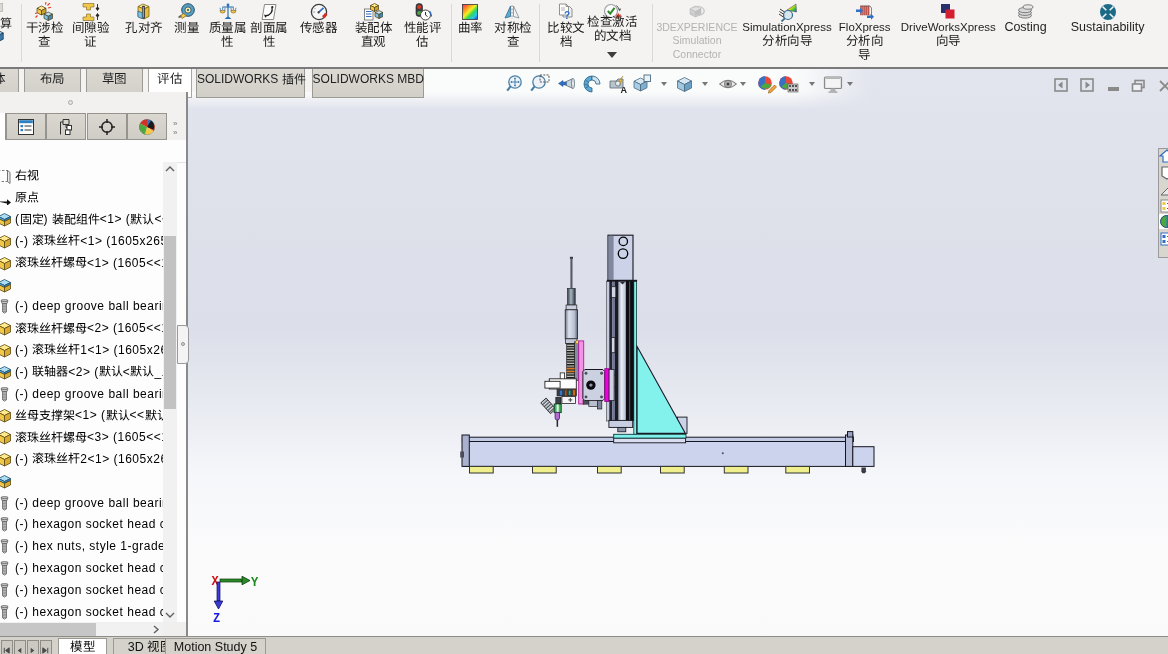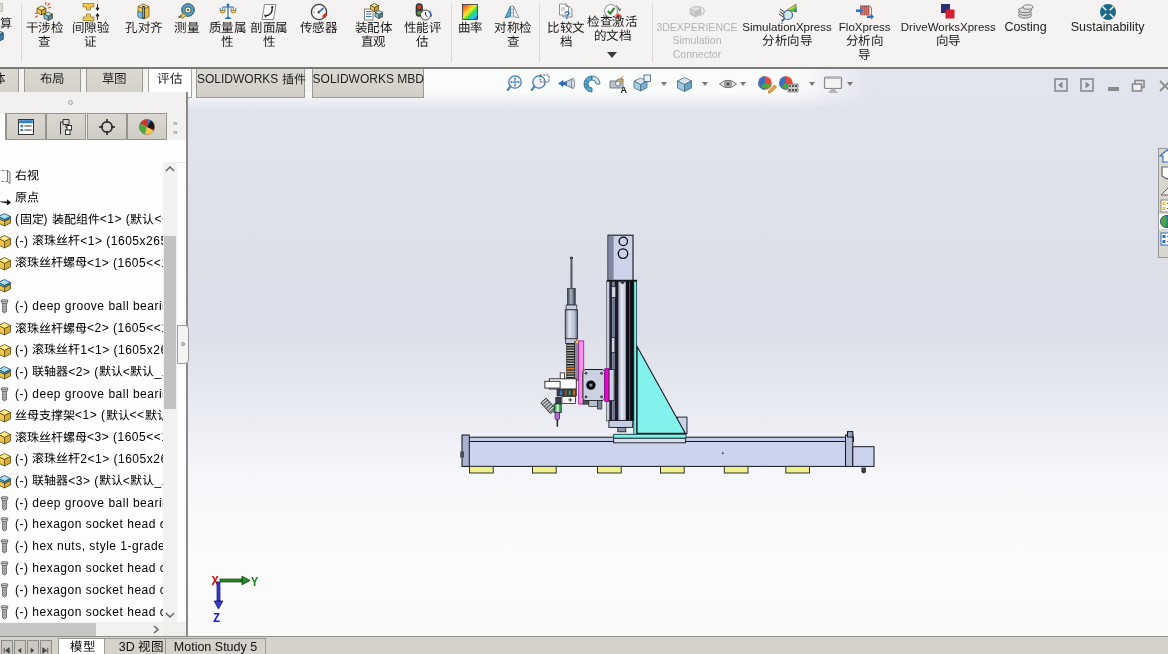--- a/index.html
+++ b/index.html
@@ -1223,36 +1223,20 @@
 <div class="trow" style="top:330.7px"><div class="tic"><svg viewBox="0 0 15 15" width="100%" height="100%">
               <g stroke="#23506e" stroke-width=".8" stroke-linejoin="round">
                 <path d="M1.5 4.5 L7.5 1.5 L13.5 4.5 L7.5 7.5z" fill="#aadcf2"></path>
                 <path d="M1.5 4.5 L7.5 7.5 V9.5 L1.5 6.5z" fill="#5aabd8"></path>
                 <path d="M7.5 7.5 L13.5 4.5 V6.5 L7.5 9.5z" fill="#3679ab"></path>
               </g>
               <g stroke="#5a4a12" stroke-width=".8" stroke-linejoin="round">
                 <path d="M1.5 6.5 L7.5 9.5 V14 L1.5 11z" fill="#f2c84b"></path>
                 <path d="M7.5 9.5 L13.5 6.5 V11 L7.5 14z" fill="#d9ab32"></path>
               </g>
-            </svg></div><div class="lab">(-) <svg class="k">
-              <use href="#c54"></use>
-            </svg><svg class="k">
-              <use href="#c65"></use>
-            </svg><svg class="k">
-              <use href="#c10"></use>
-            </svg>&lt;3&gt; (<svg class="k">
-              <use href="#c73"></use>
-            </svg><svg class="k">
-              <use href="#c61"></use>
-            </svg>&lt;<svg class="k">
-              <use href="#c73"></use>
-            </svg><svg class="k">
-              <use href="#c61"></use>
-            </svg>_<svg class="k">
-              <use href="#c28"></use>
             </svg></div></div>
 <div class="trow" style="top:352.5px"><div class="tic"><svg viewBox="0 0 15 15" width="100%" height="100%">
               <g fill="#c9c9c9" stroke="#555" stroke-width=".7">
                 <path d="M4 1.5 h7 l-1 3 h-5z"></path>
                 <ellipse cx="7.5" cy="1.6" rx="3.5" ry="1"></ellipse>
                 <path d="M5.5 4.5 h4 v8.3 l-2 1.4 -2 -1.4z"></path>
               </g>
               <g stroke="#666" stroke-width=".6">
                 <path d="M5.5 6 h4 M5.5 7.6 h4 M5.5 9.2 h4 M5.5 10.8 h4 M5.6 12.4 h3.8"></path>
               </g>
@@ -1340,20 +1324,20 @@
           <path d="M3 2 L7 5 L3 8z" fill="#4a4a4a"></path>
         </svg></div>
 <div class="navb" style="left:39.7px"><svg viewBox="0 0 10 10" width="9" height="9">
           <path d="M7.5 2 v6 M2 2 L6 5 L2 8z" fill="#4a4a4a" stroke="#4a4a4a" stroke-width="1.1"></path>
         </svg></div>
 <div class="btab on" style="left:58px;width:49px"><svg class="k">
           <use href="#c36"></use>
         </svg><svg class="k">
           <use href="#c13"></use>
         </svg></div>
-<div class="btab " style="left:104px;width:74px">3D <svg class="k">
+<div class="btab " style="left:113px;width:74px">3D <svg class="k">
           <use href="#c60"></use>
         </svg><svg class="k">
           <use href="#c12"></use>
         </svg></div>
 <div class="btab " style="left:165px;width:101px">Motion Study 5</div>
     </div>
 </div>
 
 </body></html>

